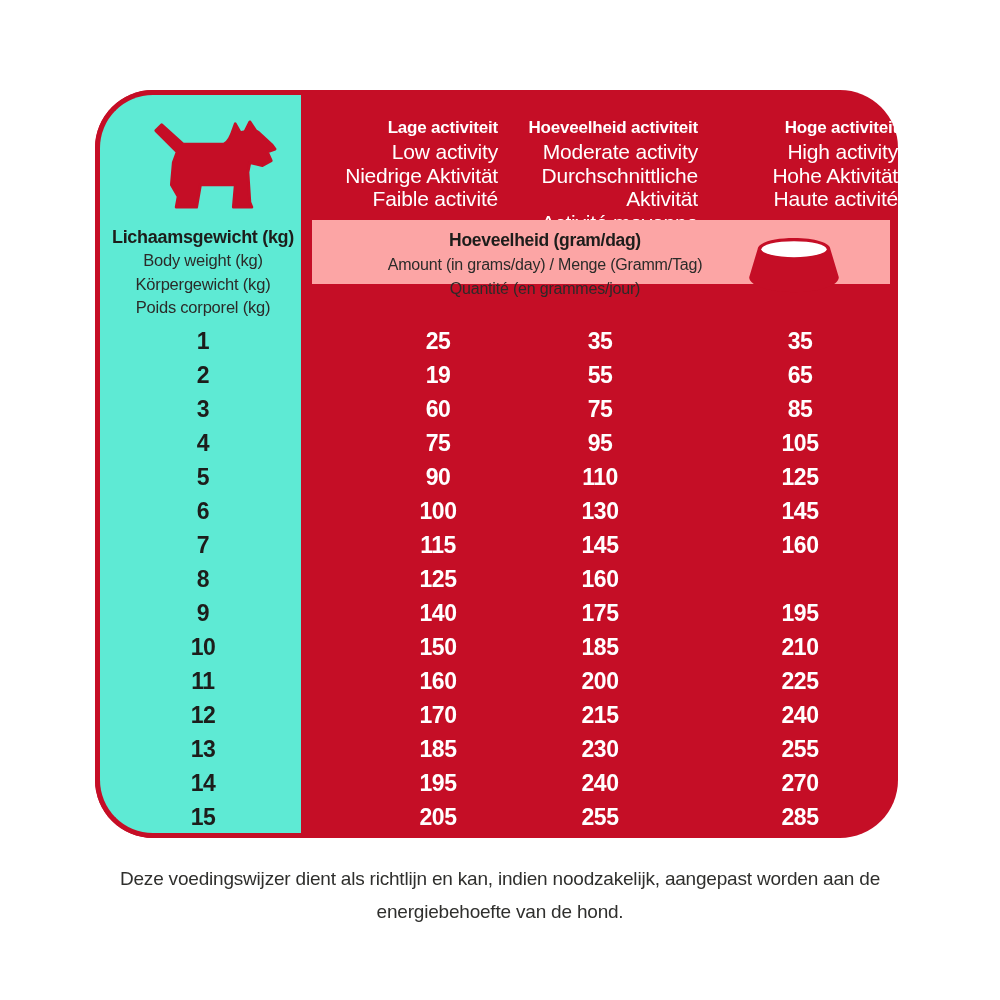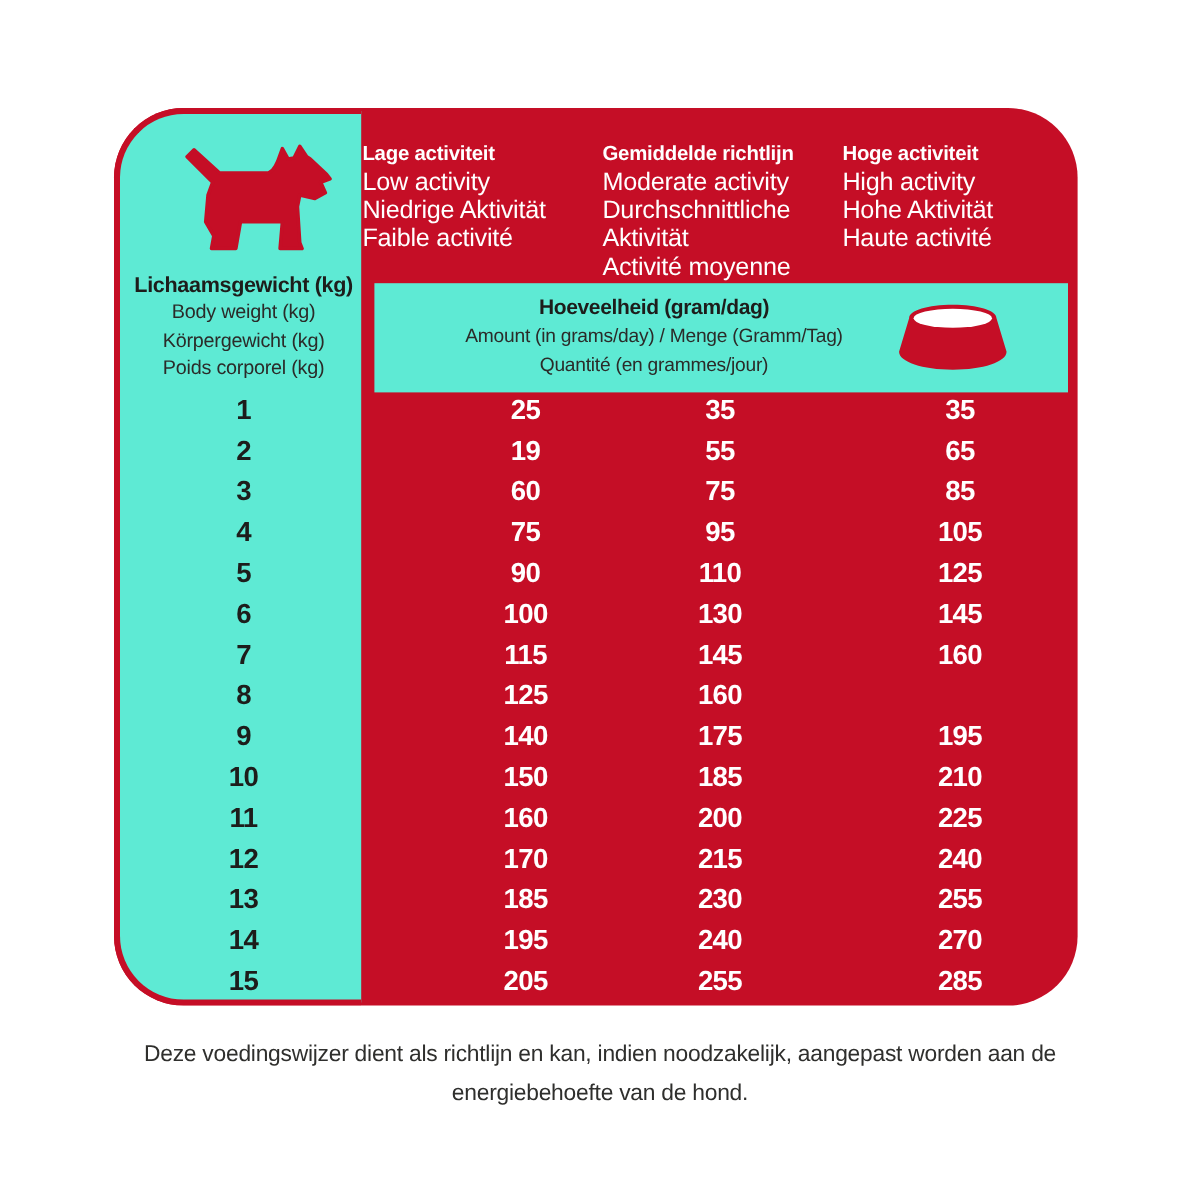--- a/index.html
+++ b/index.html
@@ -15,27 +15,27 @@
   .left-panel{
     position:absolute;left:0;top:0;width:206px;height:100%;
     background:#5eead4;border:5px solid #C50E26;border-right:none;
     border-radius:58px 0 0 58px;box-sizing:border-box;
   }
   .dog{position:absolute;left:50px;top:24px;width:128px;height:92px;}
   .weight-head{position:absolute;left:0;top:130px;width:206px;text-align:center;}
   .wh-title{font-size:18px;font-weight:bold;line-height:24px;letter-spacing:-0.3px;}
   .wh-sub{font-size:16.5px;line-height:23.5px;color:#2b2b29;letter-spacing:-0.2px;}
   
-  .col-head{position:absolute;top:26px;width:196px;text-align:left;color:#ffffff;}
+  .col-head{position:absolute;top:26px;width:196px;text-align:right;color:#ffffff;}
   .ch1{left:207px;} .ch2{left:407px;} .ch3{left:607px;}
   .col-title{font-size:17px;font-weight:bold;line-height:24px;letter-spacing:-0.2px;}
   .col-sub{font-size:21px;line-height:23.5px;letter-spacing:-0.2px;}
   
   .band{
-    position:absolute;left:217px;top:146px;width:578px;height:91px;background:#5eead4;
+    position:absolute;left:217px;top:130px;width:578px;height:64px;background:#fca5a5;
   }
   .band-text{position:absolute;left:0;top:7px;width:466px;text-align:center;}
   .band-title{font-size:17.5px;font-weight:bold;line-height:26px;letter-spacing:-0.3px;}
   .band-sub{font-size:16px;line-height:24px;color:#2b2b29;letter-spacing:-0.2px;}
   .bowl{position:absolute;left:426px;top:16px;width:112px;height:60px;}
   
   .rows{position:absolute;left:0;top:234px;width:100%;}
   .row{position:relative;height:34px;}
   .cell{
     position:absolute;width:196px;text-align:center;line-height:34px;
@@ -71,21 +71,21 @@
   </div>
 
   <div class="col-head ch1">
     <div class="col-title">Lage activiteit</div>
     <div class="col-sub">Low activity</div>
     <div class="col-sub">Niedrige Aktivität</div>
     <div class="col-sub">Faible activité</div>
   </div>
 
   <div class="col-head ch2">
-    <div class="col-title">Gemiddelde richtlijn</div>
+    <div class="col-title">Hoeveelheid activiteit</div>
     <div class="col-sub">Moderate activity</div>
     <div class="col-sub">Durchschnittliche Aktivität</div>
     <div class="col-sub">Activité moyenne</div>
   </div>
 
   <div class="col-head ch3">
     <div class="col-title">Hoge activiteit</div>
     <div class="col-sub">High activity</div>
     <div class="col-sub">Hohe Aktivität</div>
     <div class="col-sub">Haute activité</div>

